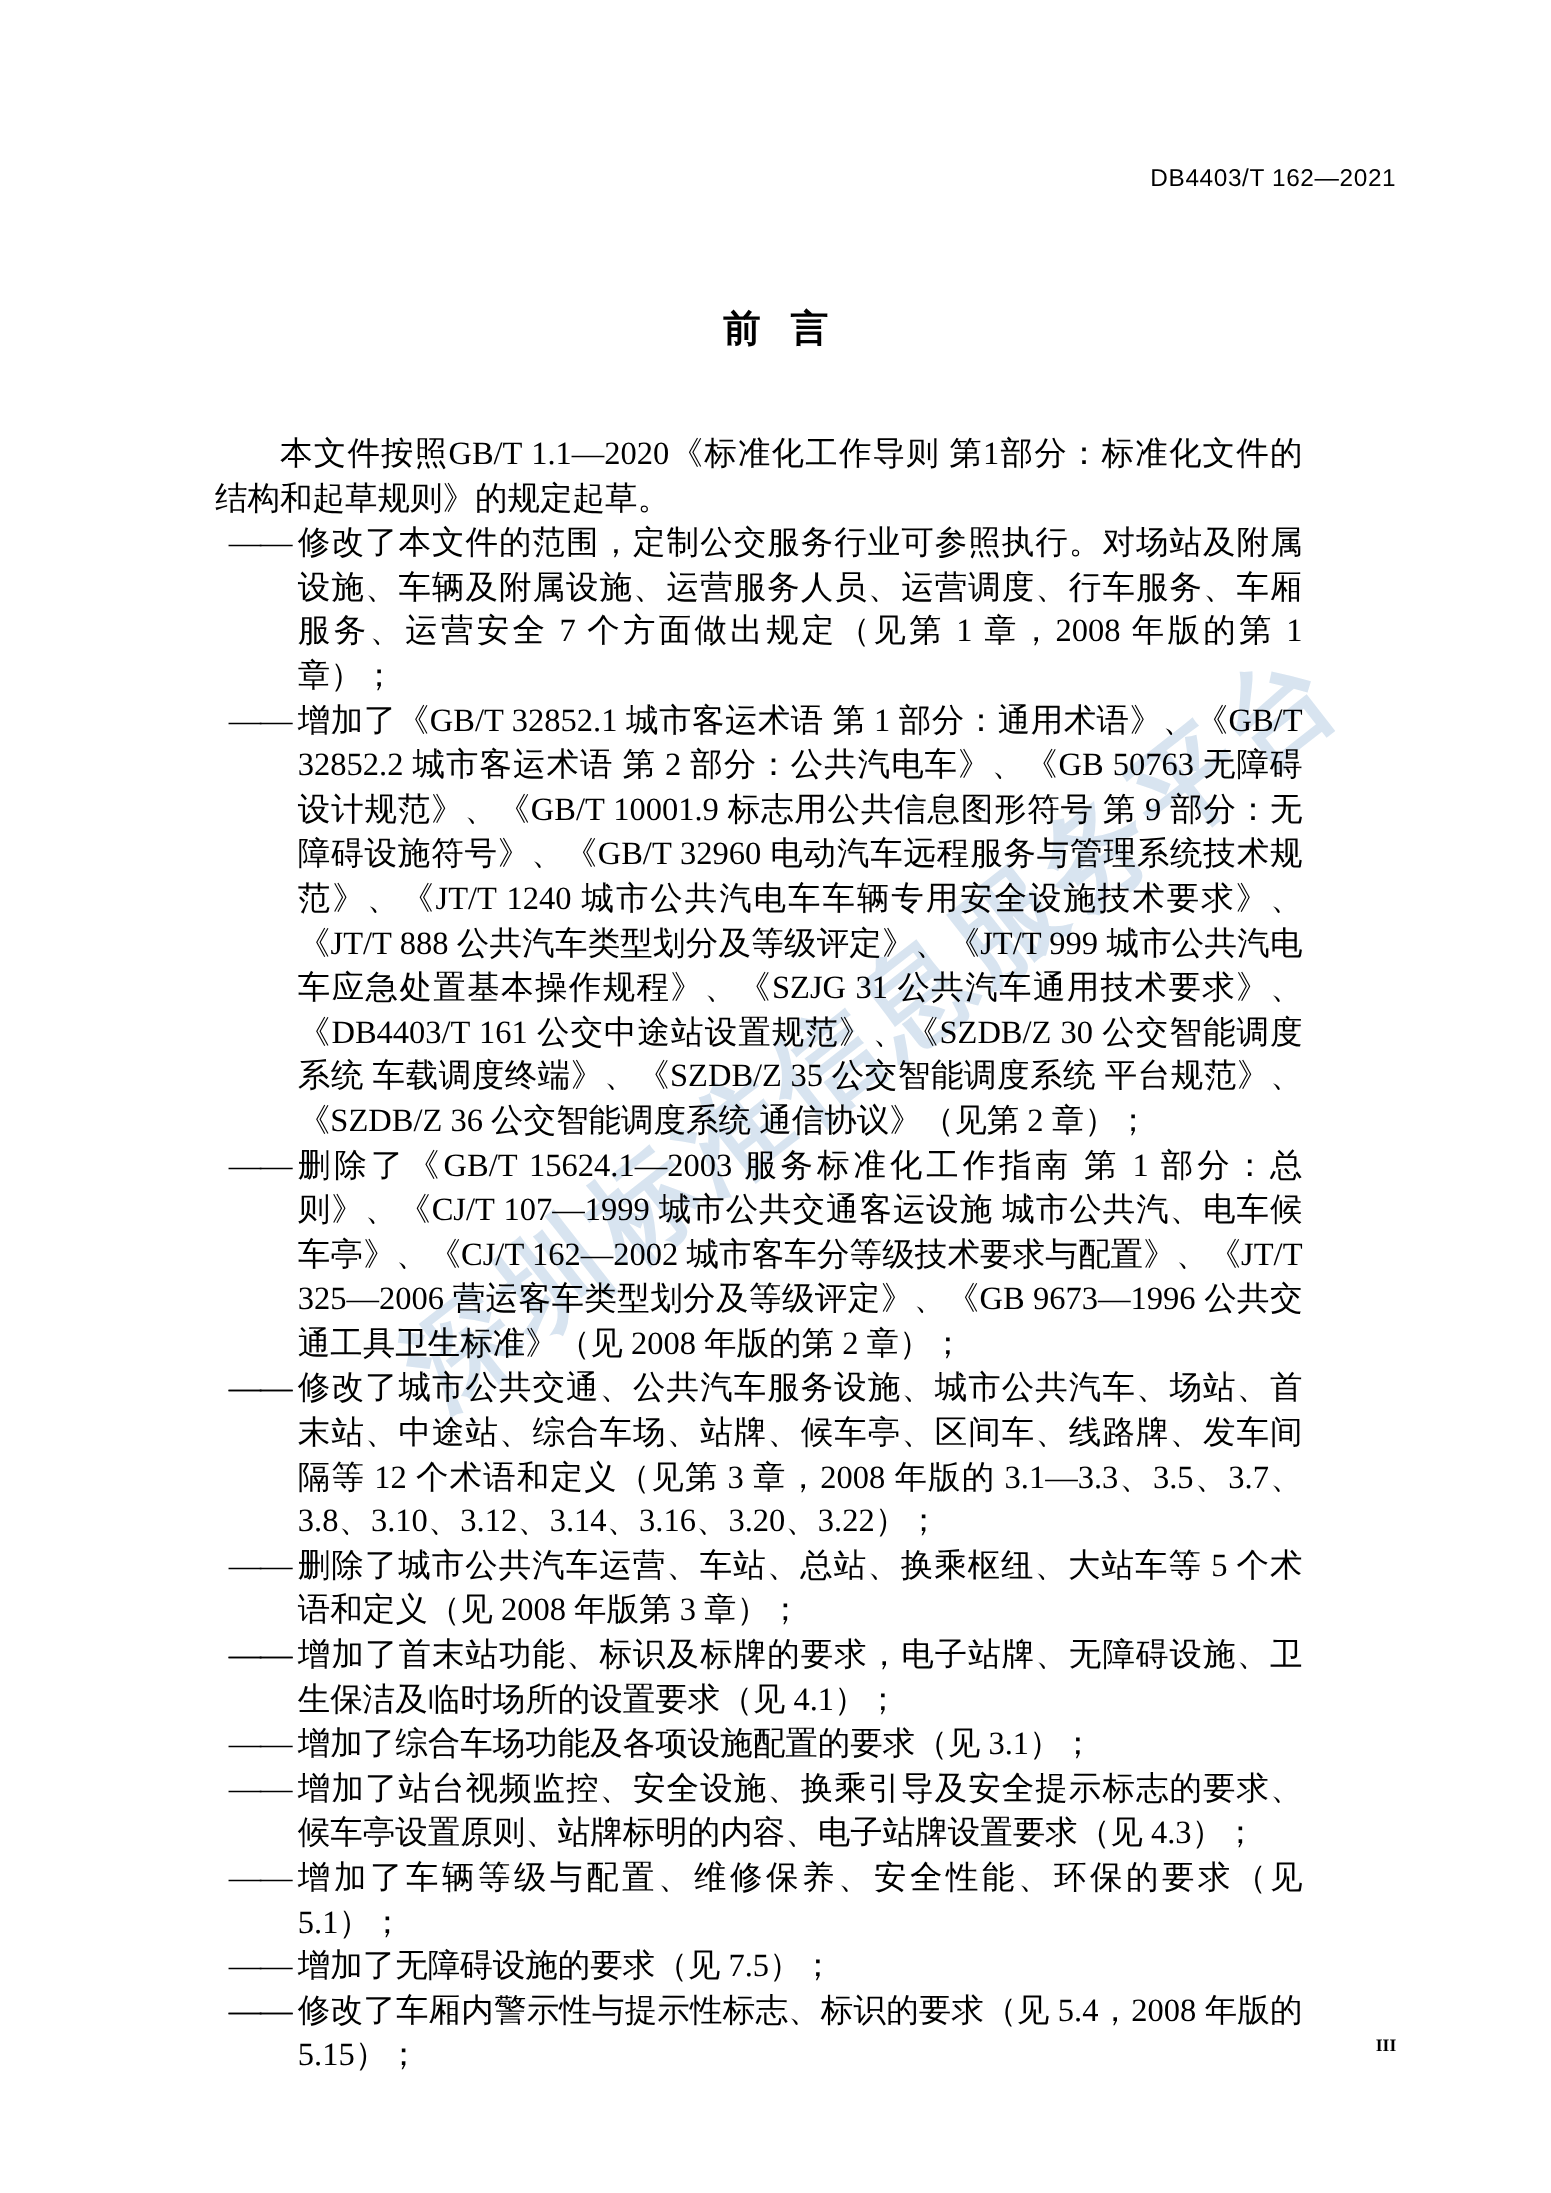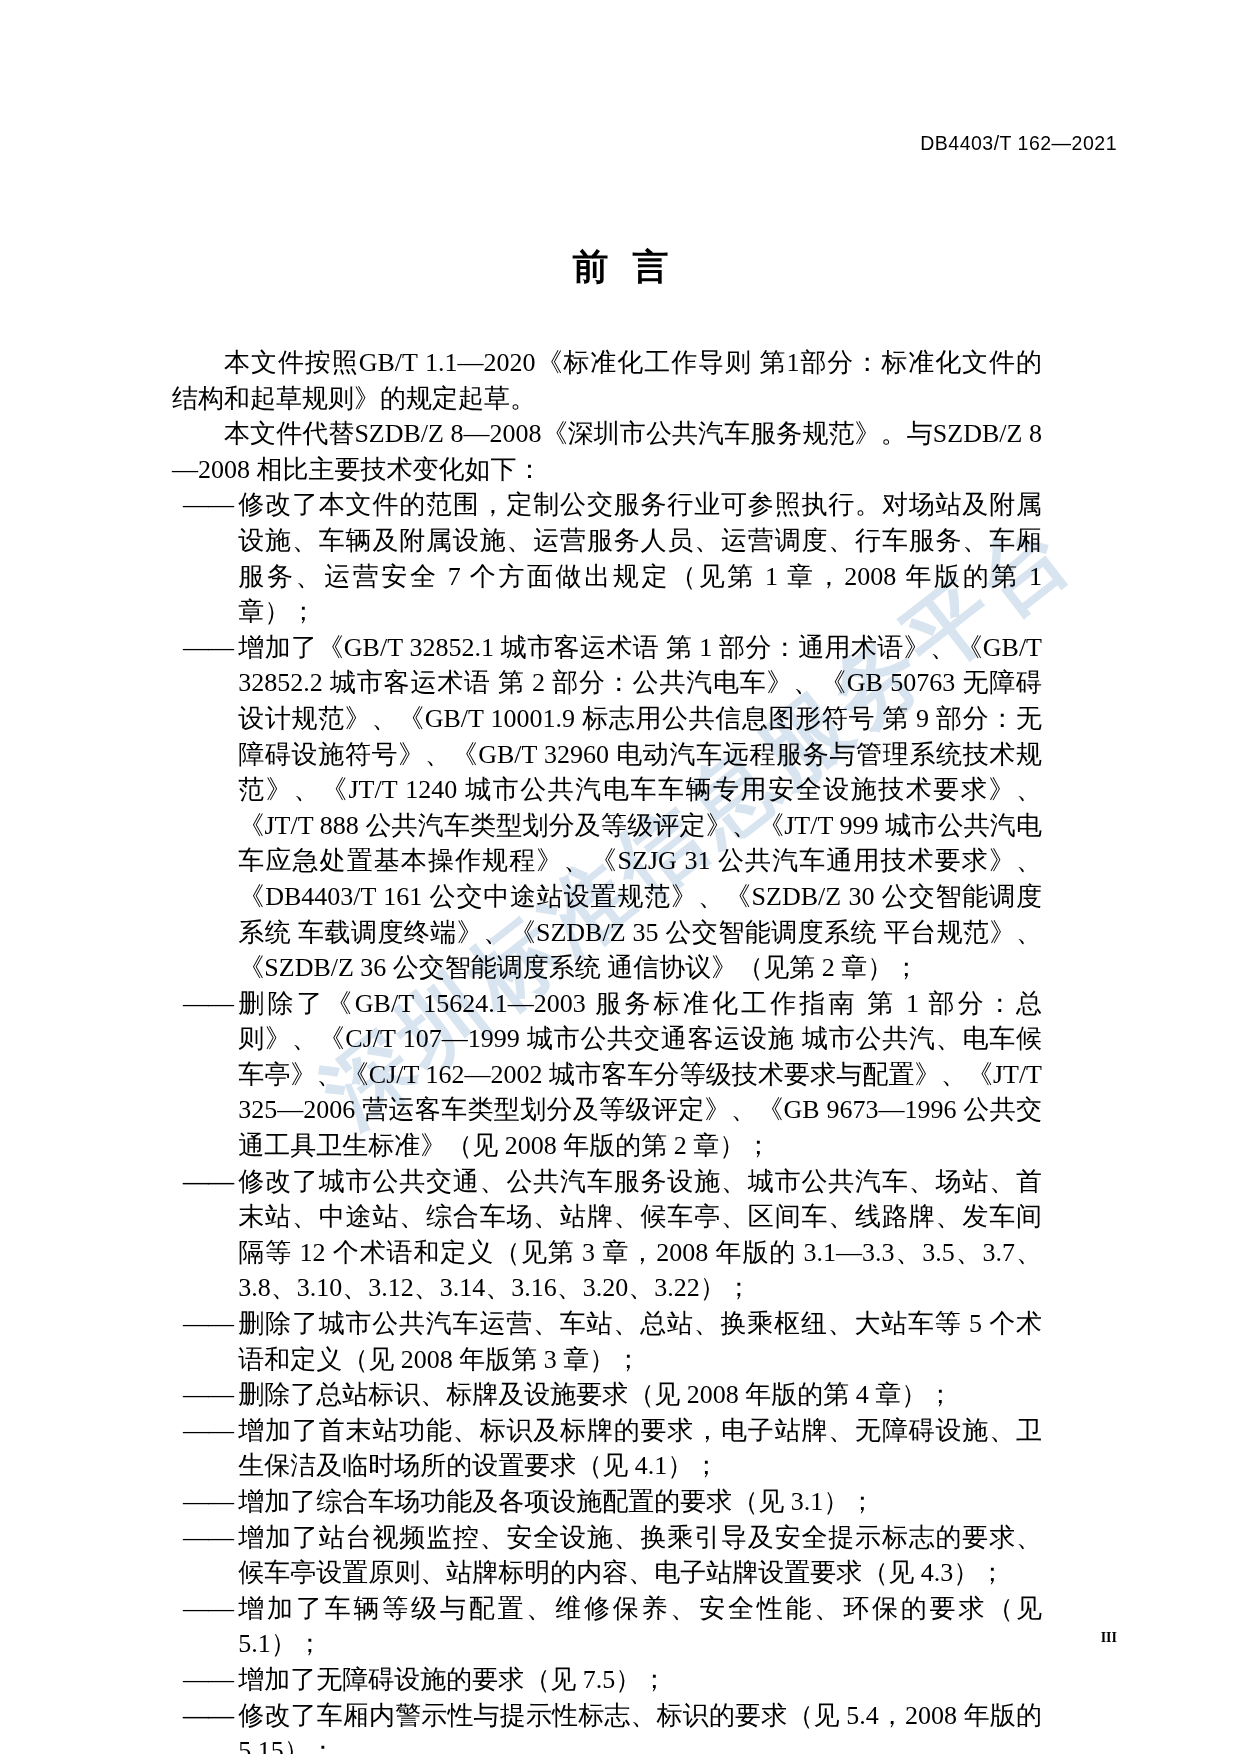--- a/index.html
+++ b/index.html
@@ -57,21 +57,21 @@
     white-space: nowrap;
   }
 
   
   .doc-title {
     position: absolute;
     top: 243px;
     left: 0;
     width: 1241px;
     text-align: center;
-    font-size: 36px;
+    font-size: 30px;
     letter-spacing: 24px;
     text-indent: 24px;
     font-family: "Liberation Serif", "DejaVu Serif", serif;
     font-weight: 700;
     z-index: 3;
   }
 
   
   .content {
     position: absolute;
@@ -128,21 +128,20 @@
   </div>
 
   <div class="header">DB4403/T  162—2021</div>
 
   <div class="doc-title">前言</div>
 
   <div class="content">
 
     <p class="para">本文件按照GB/T 1.1—2020《标准化工作导则 第1部分：标准化文件的结构和起草规则》的规定起草。</p>
 
-    <p class="para">本文件代替SZDB/Z 8—2008《深圳市公共汽车服务规范》。与SZDB/Z 8—2008 相比主要技术变化如下：</p>
 
     <ul class="list">
       <li class="list-item">
         <span class="dash">——</span>
         <span>修改了本文件的范围，定制公交服务行业可参照执行。对场站及附属设施、车辆及附属设施、运营服务人员、运营调度、行车服务、车厢服务、运营安全 7 个方面做出规定（见第 1 章，2008 年版的第 1 章）；</span>
       </li>
       <li class="list-item">
         <span class="dash">——</span>
         <span>增加了《GB/T 32852.1 城市客运术语 第 1 部分：通用术语》、《GB/T 32852.2 城市客运术语 第 2 部分：公共汽电车》、《GB 50763 无障碍设计规范》、《GB/T 10001.9 标志用公共信息图形符号 第 9 部分：无障碍设施符号》、《GB/T 32960 电动汽车远程服务与管理系统技术规范》、《JT/T 1240 城市公共汽电车车辆专用安全设施技术要求》、《JT/T 888 公共汽车类型划分及等级评定》、《JT/T 999 城市公共汽电车应急处置基本操作规程》、《SZJG 31 公共汽车通用技术要求》、《DB4403/T 161 公交中途站设置规范》、《SZDB/Z 30 公交智能调度系统 车载调度终端》、《SZDB/Z 35 公交智能调度系统 平台规范》、《SZDB/Z 36 公交智能调度系统 通信协议》（见第 2 章）；</span>
       </li>
@@ -156,21 +155,20 @@
       <li class="list-item">
         <span class="dash">——</span>
         <span>修改了城市公共交通、公共汽车服务设施、城市公共汽车、场站、首末站、中途站、综合车场、站牌、候车亭、区间车、线路牌、发车间隔等 12 个术语和定义（见第 3 章，2008 年版的 3.1—3.3、3.5、3.7、3.8、3.10、3.12、3.14、3.16、3.20、3.22）；</span>
       </li>
       <li class="list-item">
         <span class="dash">——</span>
         <span>删除了城市公共汽车运营、车站、总站、换乘枢纽、大站车等 5 个术语和定义（见 2008 年版第 3 章）；</span>
       </li>
       <li class="list-item">
         <span class="dash">——</span>
-        <span>删除了总站标识、标牌及设施要求（见 2008 年版的第 4 章）；</span>
       </li>
       <li class="list-item">
         <span class="dash">——</span>
         <span>增加了首末站功能、标识及标牌的要求，电子站牌、无障碍设施、卫生保洁及临时场所的设置要求（见 4.1）；</span>
       </li>
       <li class="list-item">
         <span class="dash">——</span>
         <span>增加了综合车场功能及各项设施配置的要求（见 3.1）；</span>
       </li>
       <li class="list-item">

